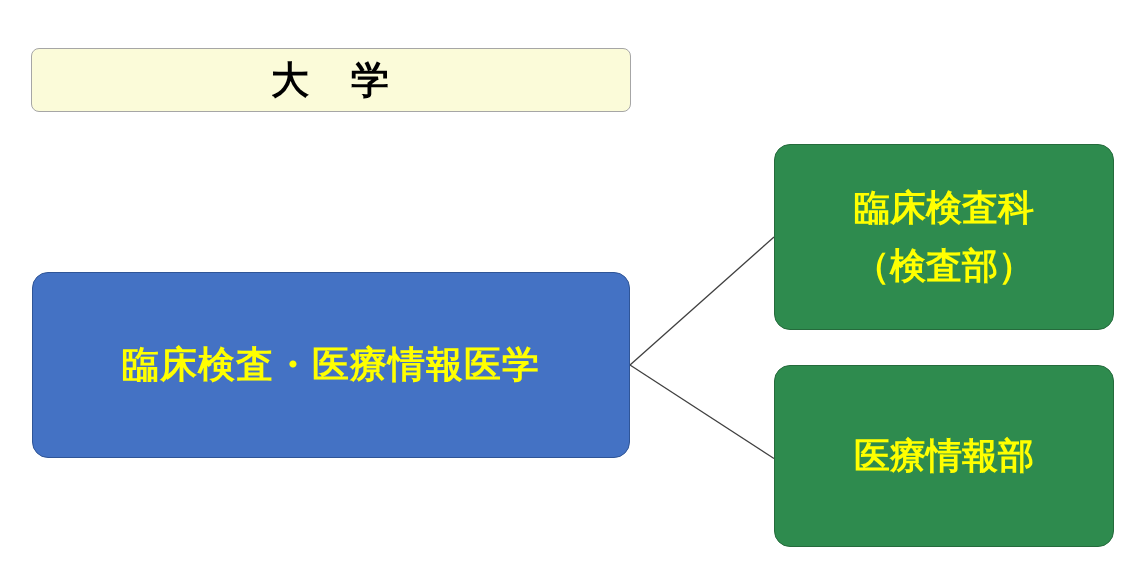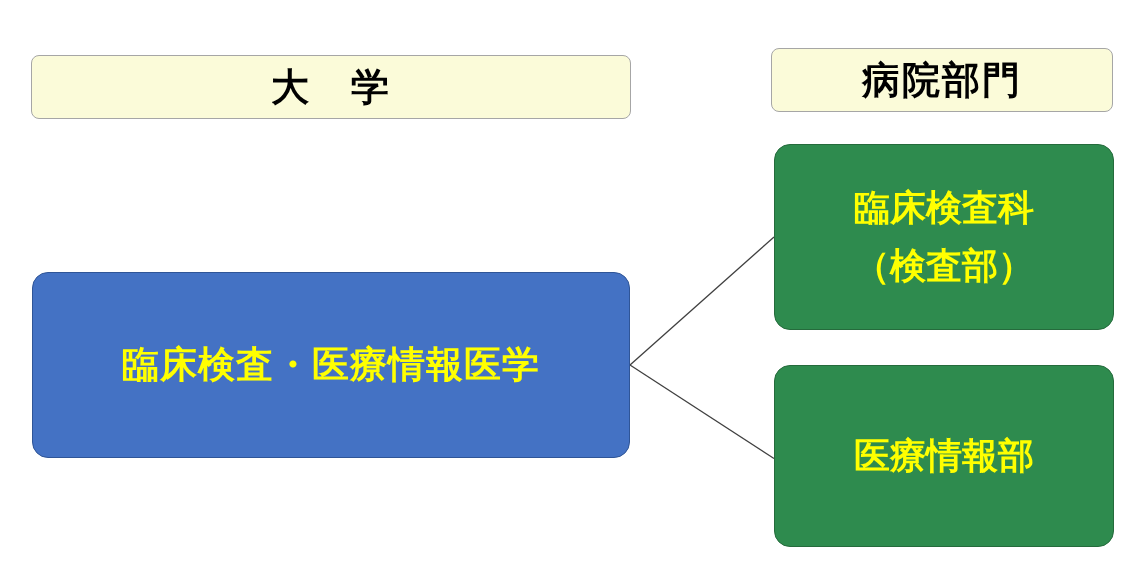--- a/index.html
+++ b/index.html
@@ -40,21 +40,21 @@
     border: 1px solid var(--header-border);
     border-radius: 8px;
     display: flex;
     align-items: center;
     justify-content: center;
     font-size: 38px;
     font-weight: bold;
     color: var(--heading-text);
     letter-spacing: 2px;
   }
-  #header-university { left: 31px; top: 55px; width: 600px; }
+  #header-university { left: 31px; top: 48px; width: 600px; }
   #header-hospital  { left: 771px; top: 48px; width: 342px; }
   .node {
     position: absolute;
     display: flex;
     flex-direction: column;
     align-items: center;
     justify-content: center;
     border-radius: 16px;
     color: var(--label-text);
     font-weight: bold;
@@ -96,23 +96,20 @@
 
   <svg id="edges-svg">
       <line x1="630" y1="365" x2="774" y2="237" stroke="#404040" stroke-width="1.3"></line>
       <line x1="630" y1="365" x2="774" y2="458.5" stroke="#404040" stroke-width="1.3"></line>
     </svg>
 
   <div class="header-box" id="header-university">
     <span>大　学</span>
   </div>
 
-  <div class="header-box" id="header-hospital">
-    <span>病院部門</span>
-  </div>
 
   <div class="node" id="university-node">
     <span>臨床検査・医療情報医学</span>
   </div>
 
   <div class="node hospital-node" id="hospital-node-1">
     <span>臨床検査科</span>
     <span>（検査部）</span>
   </div>
 

